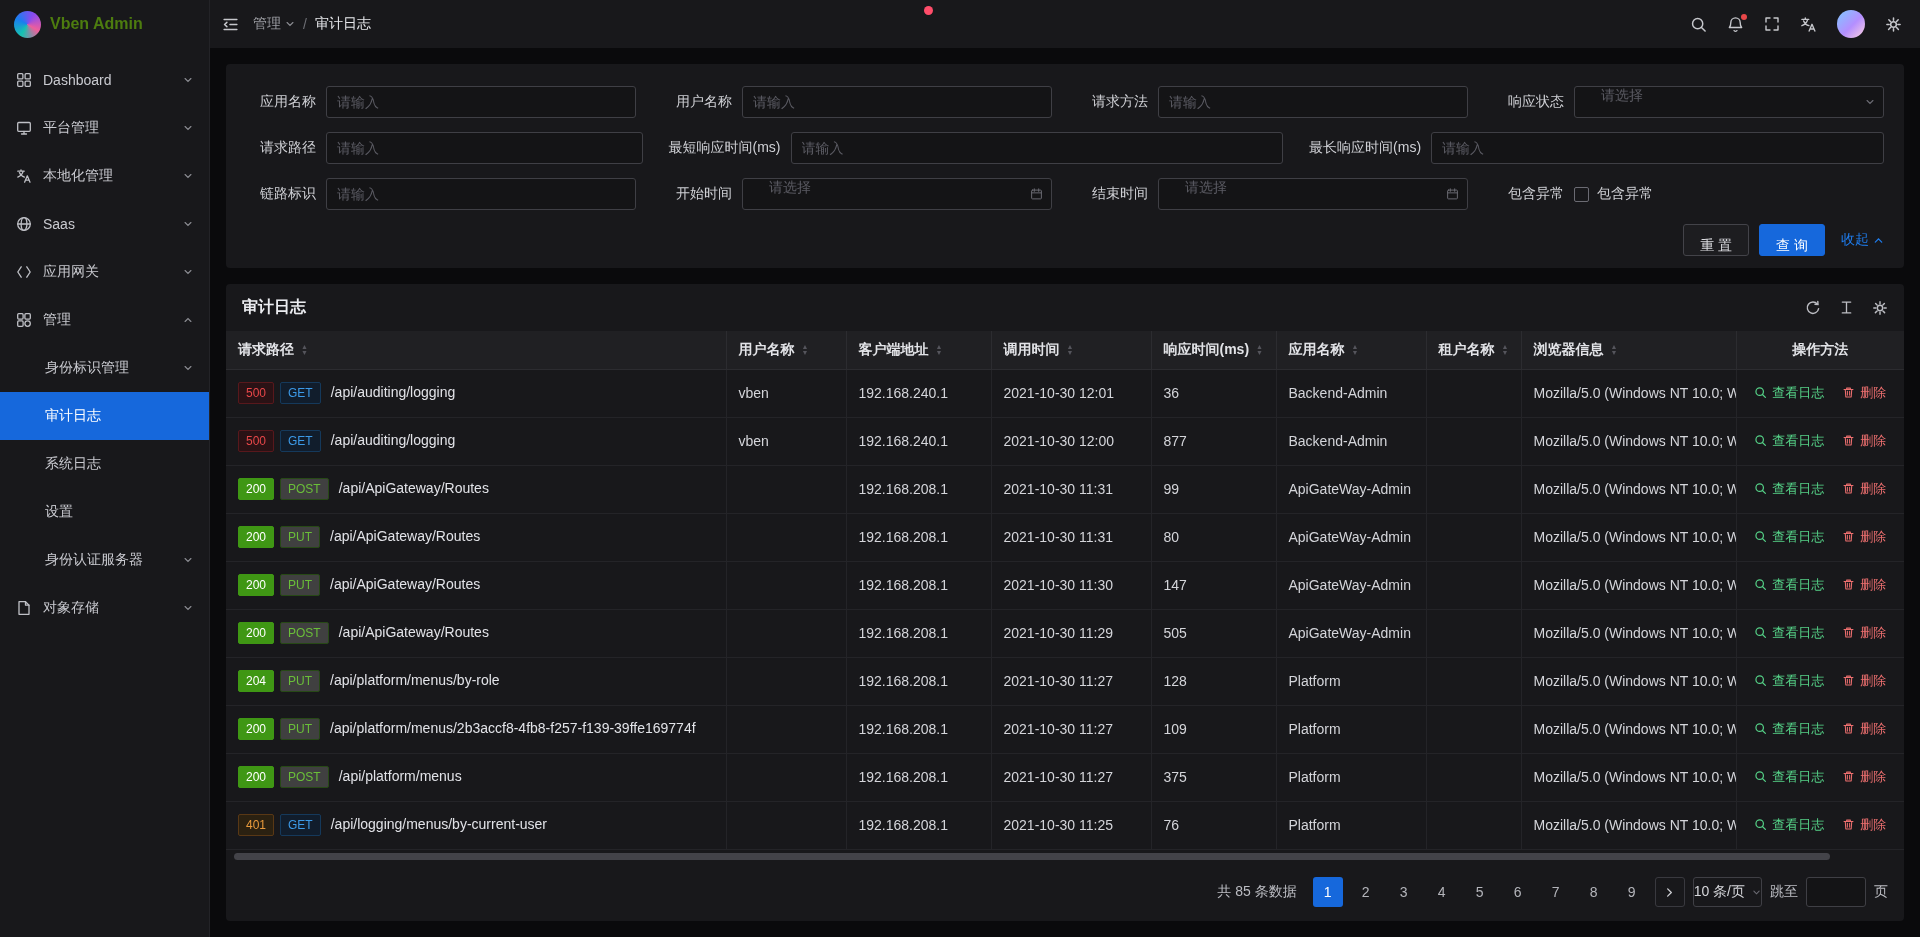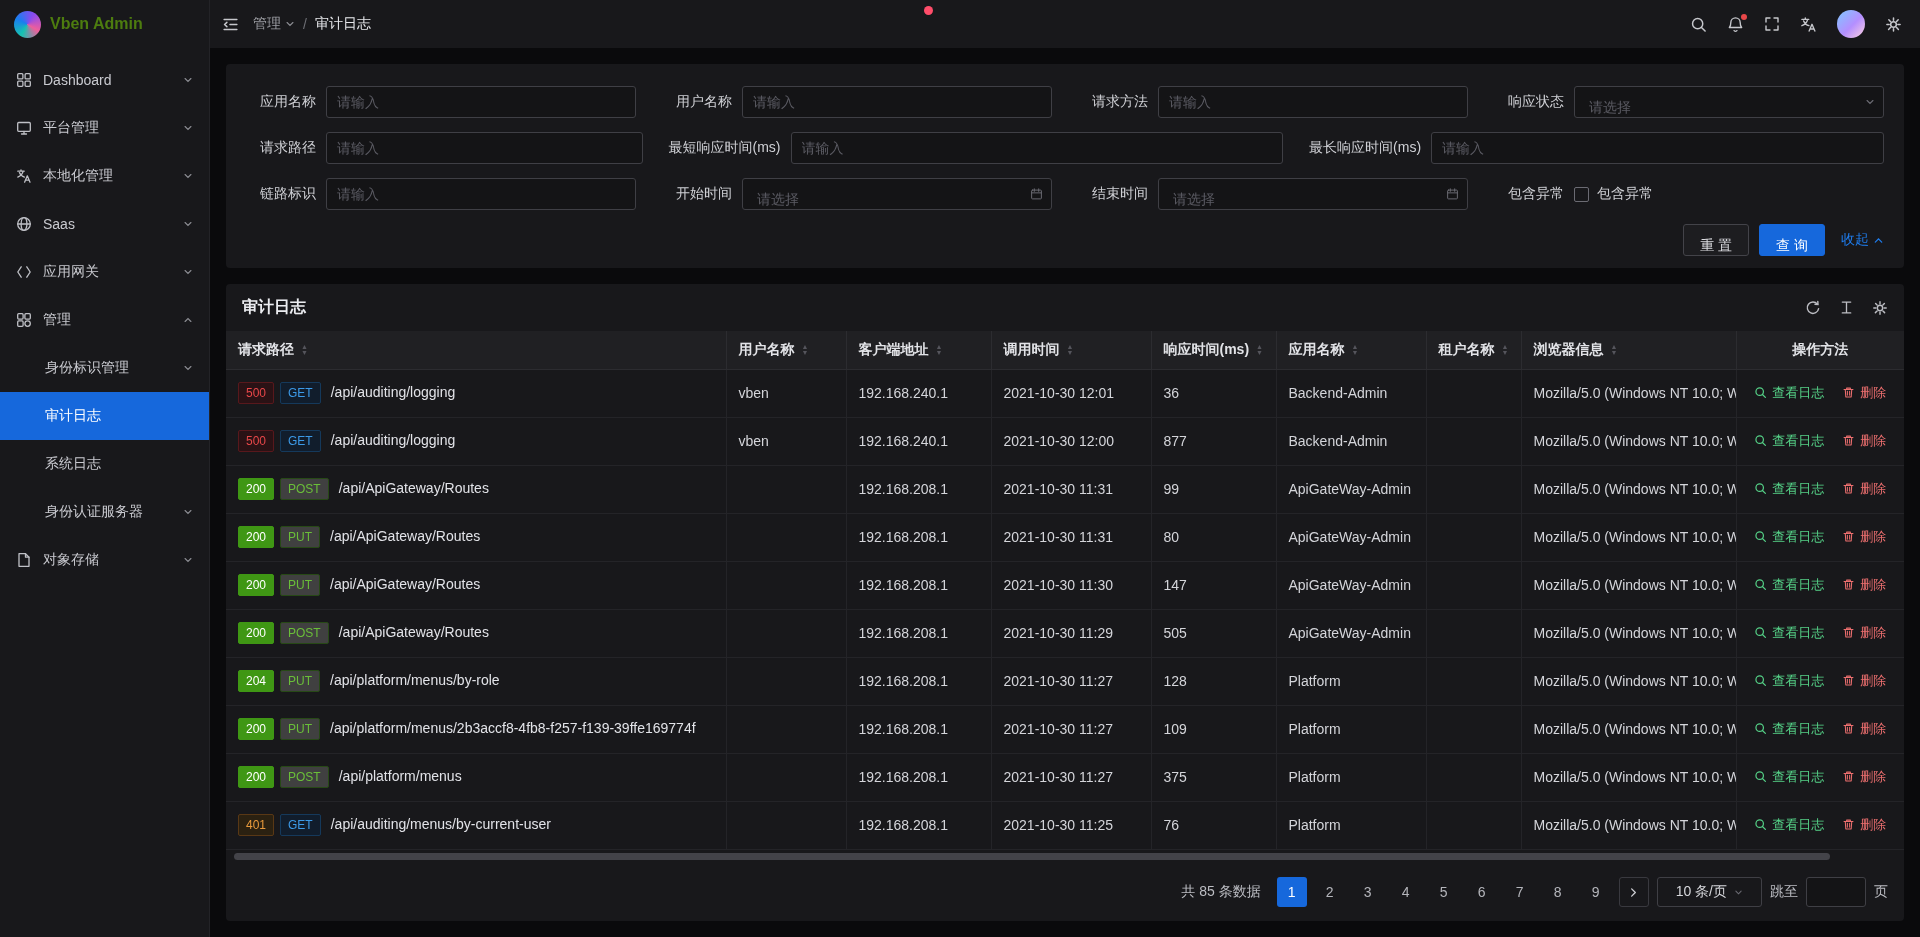--- a/index.html
+++ b/index.html
@@ -43,21 +43,21 @@
   .filter-panel { padding:22px 20px 12px; }
   .f-row { display:grid; column-gap:26px; margin-bottom:14px; }
   .f-row.cols4 { grid-template-columns:repeat(4,1fr); }
   .f-row.cols3 { grid-template-columns:1fr 1.55fr 1.45fr; }
   .f-field { display:flex; align-items:center; min-width:0; }
   .f-label { min-width:70px; text-align:right; margin-right:10px; color:#cfd0d5; white-space:nowrap; }
   .f-input { flex:1; min-width:0; height:32px; background:#141416; border:1px solid #3f3f45; border-radius:3px;
     padding:0 10px; color:#e3e4e8; font-size:14px; font-family:"Liberation Sans",sans-serif; outline:none; }
   .f-input::placeholder { color:#5b5b63; }
   .f-select { flex:1; min-width:0; height:32px; background:#141416; border:1px solid #3f3f45; border-radius:3px;
-    display:flex; align-items:flex-end; padding:0 28px 0 14px; position:relative; cursor:pointer; }
+    display:flex; align-items:flex-start; padding:0 28px 0 26px; position:relative; cursor:pointer; }
   .f-select .ph { color:#5b5b63; }
   .f-select .suffix { position:absolute; right:8px; top:50%; transform:translateY(-50%); color:#6b6b73; display:inline-flex; }
   .checkbox { width:15px; height:15px; border:1px solid #6b6b73; border-radius:2px; background:transparent; display:inline-block; cursor:pointer; }
   .check-text { margin-left:8px; color:#cfd0d5; }
   .f-actions { display:flex; justify-content:flex-end; align-items:center; gap:10px; margin-top:4px; }
   .btn { height:32px; padding:12px 16px; border-radius:3px; font-size:14px; cursor:pointer; font-family:"Liberation Sans",sans-serif; }
   .btn-default { background:#1d1d20; border:1px solid #434349; color:#dcdde1; }
   .btn-primary { background:#1668dc; border:1px solid #1668dc; color:#fff; }
   .link-collapse { color:#1f7cec; display:inline-flex; align-items:center; gap:4px; cursor:pointer; margin-left:6px; }
 
@@ -94,21 +94,21 @@
   .hscroll { height:12px; padding:3px 8px 0; }
   .hthumb { height:7px; width:96%; background:#434349; border-radius:4px; }
   .pagination { margin-top:auto; display:flex; align-items:center; justify-content:flex-end; gap:8px;
     padding:10px 16px 14px; color:#bcbdc3; }
   .pg-total { margin-right:8px; }
   .pg-pages { display:inline-flex; gap:8px; }
   .pg-num { min-width:30px; height:30px; line-height:30px; text-align:center; border-radius:3px; color:#b4b5bb; cursor:pointer; }
   .pg-num.active { background:#1668dc; color:#fff; }
   .pg-next { width:30px; height:30px; border:1px solid #39393f; border-radius:3px; display:inline-flex;
     align-items:center; justify-content:center; color:#cfd0d5; cursor:pointer; }
-  .pg-size { height:30px; border:1px solid #3f3f45; border-radius:3px; padding:0 18px; display:inline-flex;
+  .pg-size { height:30px; border:1px solid #3f3f45; border-radius:3px; padding:0 0; display:inline-flex;
     align-items:center; gap:7px; color:#d6d7db; cursor:pointer; }
   .pg-size .suffix { color:#6b6b73; display:inline-flex; }
   .pg-jump-input { width:60px; height:30px; background:#141416; border:1px solid #3f3f45; border-radius:3px;
     color:#e3e4e8; padding:0 8px; outline:none; font-family:"Liberation Sans",sans-serif; }
 </style>
 </head>
 <body>
 
 <div class="app">
 
@@ -212,20 +212,23 @@
             <svg width="10" height="10" viewBox="0 0 12 12" fill="none" stroke="currentColor" stroke-width="1.4" stroke-linecap="round">
               <path d="M2.5 4.2L6 7.8l3.5-3.6"></path>
             </svg>
           </span>
         </div>
         <div class="submenu-item active">
           <span class="mi-label">审计日志</span>
         </div>
         <div class="submenu-item">
           <span class="mi-label">系统日志</span>
+        </div>
+        <div class="submenu-item">
+          <span class="mi-label">设置</span>
         </div>
         <div class="submenu-item">
           <span class="mi-label">身份认证服务器</span>
           <span class="mi-chev">
             <svg width="10" height="10" viewBox="0 0 12 12" fill="none" stroke="currentColor" stroke-width="1.4" stroke-linecap="round">
               <path d="M2.5 4.2L6 7.8l3.5-3.6"></path>
             </svg>
           </span>
         </div>
         <div class="menu-item">
@@ -701,21 +704,21 @@
                       </svg>
                       <span>查看日志</span>
                     </span><span class="act del">
                       <svg width="13" height="13" viewBox="0 0 16 16" fill="none" stroke="currentColor" stroke-width="1.3" stroke-linecap="round" stroke-linejoin="round">
                         <path d="M2.5 4.2h11M5.7 4.2V2.6h4.6v1.6M4 4.2l.7 9.4h6.6l.7-9.4M6.6 6.6v4.6M9.4 6.6v4.6"></path>
                       </svg>
                       <span>删除</span>
                     </span></td>
                 </tr>
                 <tr>
-                  <td class="c-path"><span class="tag tag-orange">401</span><span class="tag tag-blue">GET</span><span class="path">/api/auditing/menus/by-current-user</span></td>
+                  <td class="c-path"><span class="tag tag-orange">401</span><span class="tag tag-blue">GET</span><span class="path">/api/logging/menus/by-current-user</span></td>
                   <td></td>
                   <td>192.168.208.1</td>
                   <td>2021-10-30 11:25</td>
                   <td>76</td>
                   <td>Platform</td>
                   <td></td>
                   <td class="c-browser">Mozilla/5.0 (Windows NT 10.0; Win</td>
                   <td class="c-actions"><span class="act view">
                       <svg width="13" height="13" viewBox="0 0 16 16" fill="none" stroke="currentColor" stroke-width="1.5" stroke-linecap="round">
                         <circle cx="7" cy="7" r="4.6"></circle>

